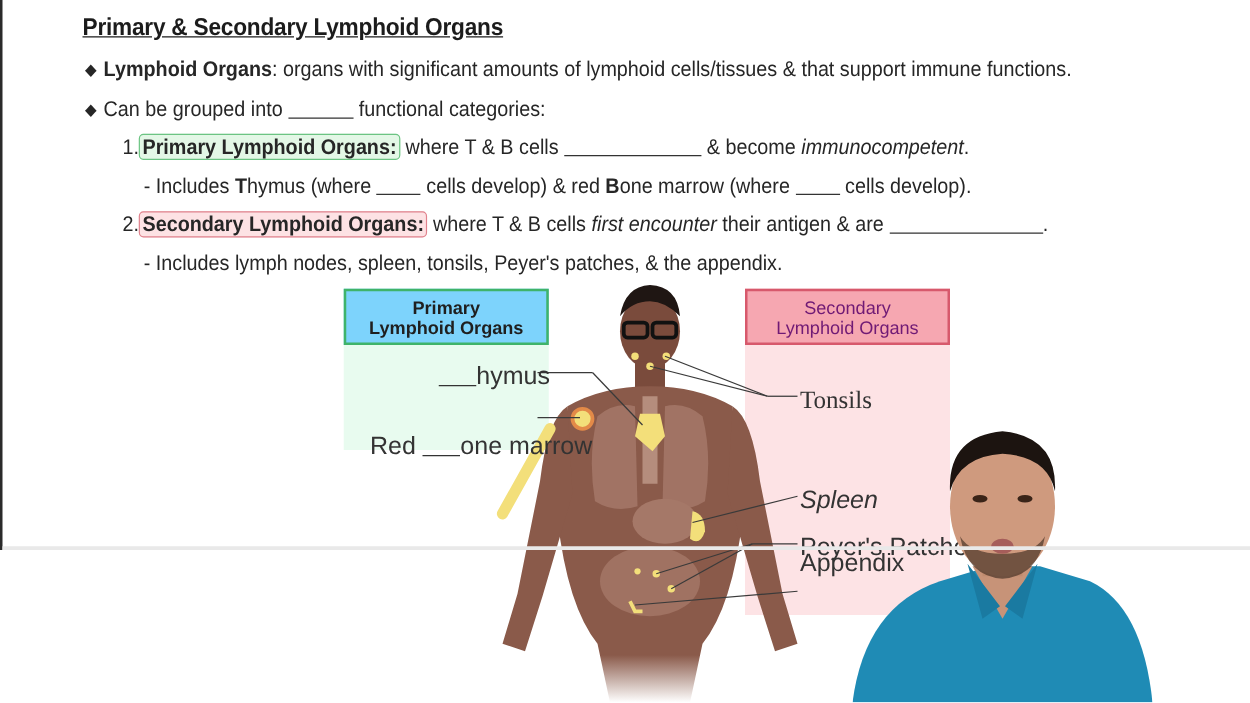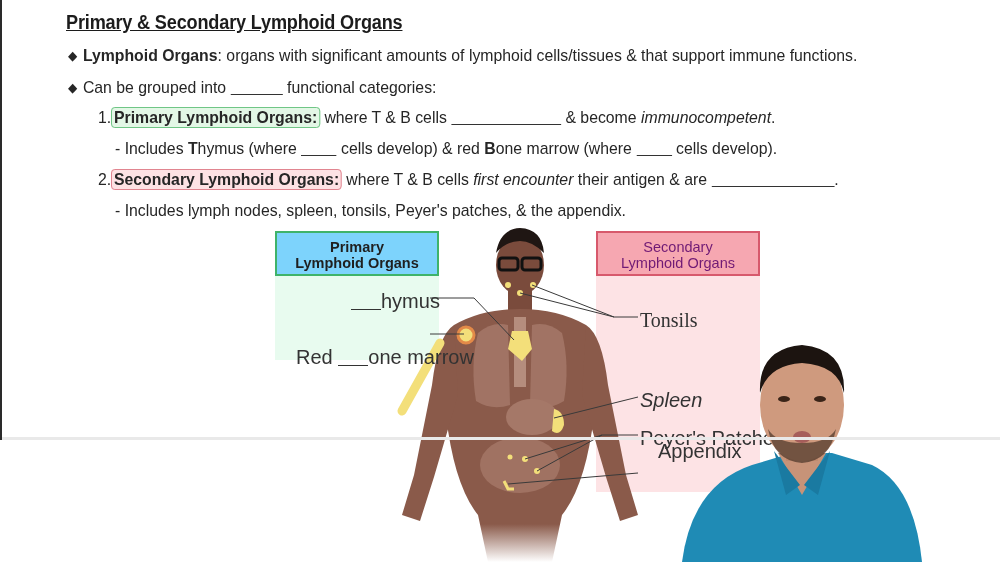--- a/index.html
+++ b/index.html
@@ -148,21 +148,21 @@
   <div class="lbl" style="left:349px; top:290px;">
     <span class="blank" style="width:30px; height:12px;"></span><span>hymus</span>
   </div>
   <div class="lbl" style="left:294px; top:326px;margin-top:20px;">
     <span>Red</span>
     <span class="blank" style="width:30px; height:12px;"></span><span>one marrow</span>
   </div>
   <div class="lbl" style="left:638px; top:309px;font-family:Liberation Serif, serif;">Tonsils</div>
   <div class="lbl" style="left:638px; top:389px;font-style:italic;">Spleen</div>
   <div class="lbl" style="left:638px; top:427px;">Peyer's Patches</div>
-  <div class="lbl" style="left:638px; top:440px;margin-left:18px;">Appendix</div>
+  <div class="lbl" style="left:638px; top:440px;">Appendix</div>
 
   <svg class="instructor" viewBox="0 0 240 227">
     <path d="M0 227 Q10 150 70 130 L110 118 L150 118 L190 130 Q232 150 240 227 Z" fill="#1f8bb5"></path>
     <path d="M96 118 L120 160 L144 118 Z" fill="#c79378"></path>
     <path d="M92 116 L118 150 L104 160 Z M148 116 L122 150 L136 160 Z" fill="#1a7aa1"></path>
     <rect x="104" y="100" width="32" height="26" fill="#c08b6f"></rect>
     <ellipse cx="120" cy="70" rx="42" ry="56" fill="#cf9a7e"></ellipse>
     <path d="M78 58 Q76 14 120 10 Q164 14 162 58 Q156 30 120 28 Q86 30 78 58Z" fill="#1c1410"></path>
     <path d="M86 94 Q92 126 120 128 Q148 126 154 94 Q146 108 120 108 Q94 108 86 94Z" fill="#4a3528" opacity="0.7"></path>
     <ellipse cx="102" cy="64" rx="6" ry="3" fill="#3a2418"></ellipse>

